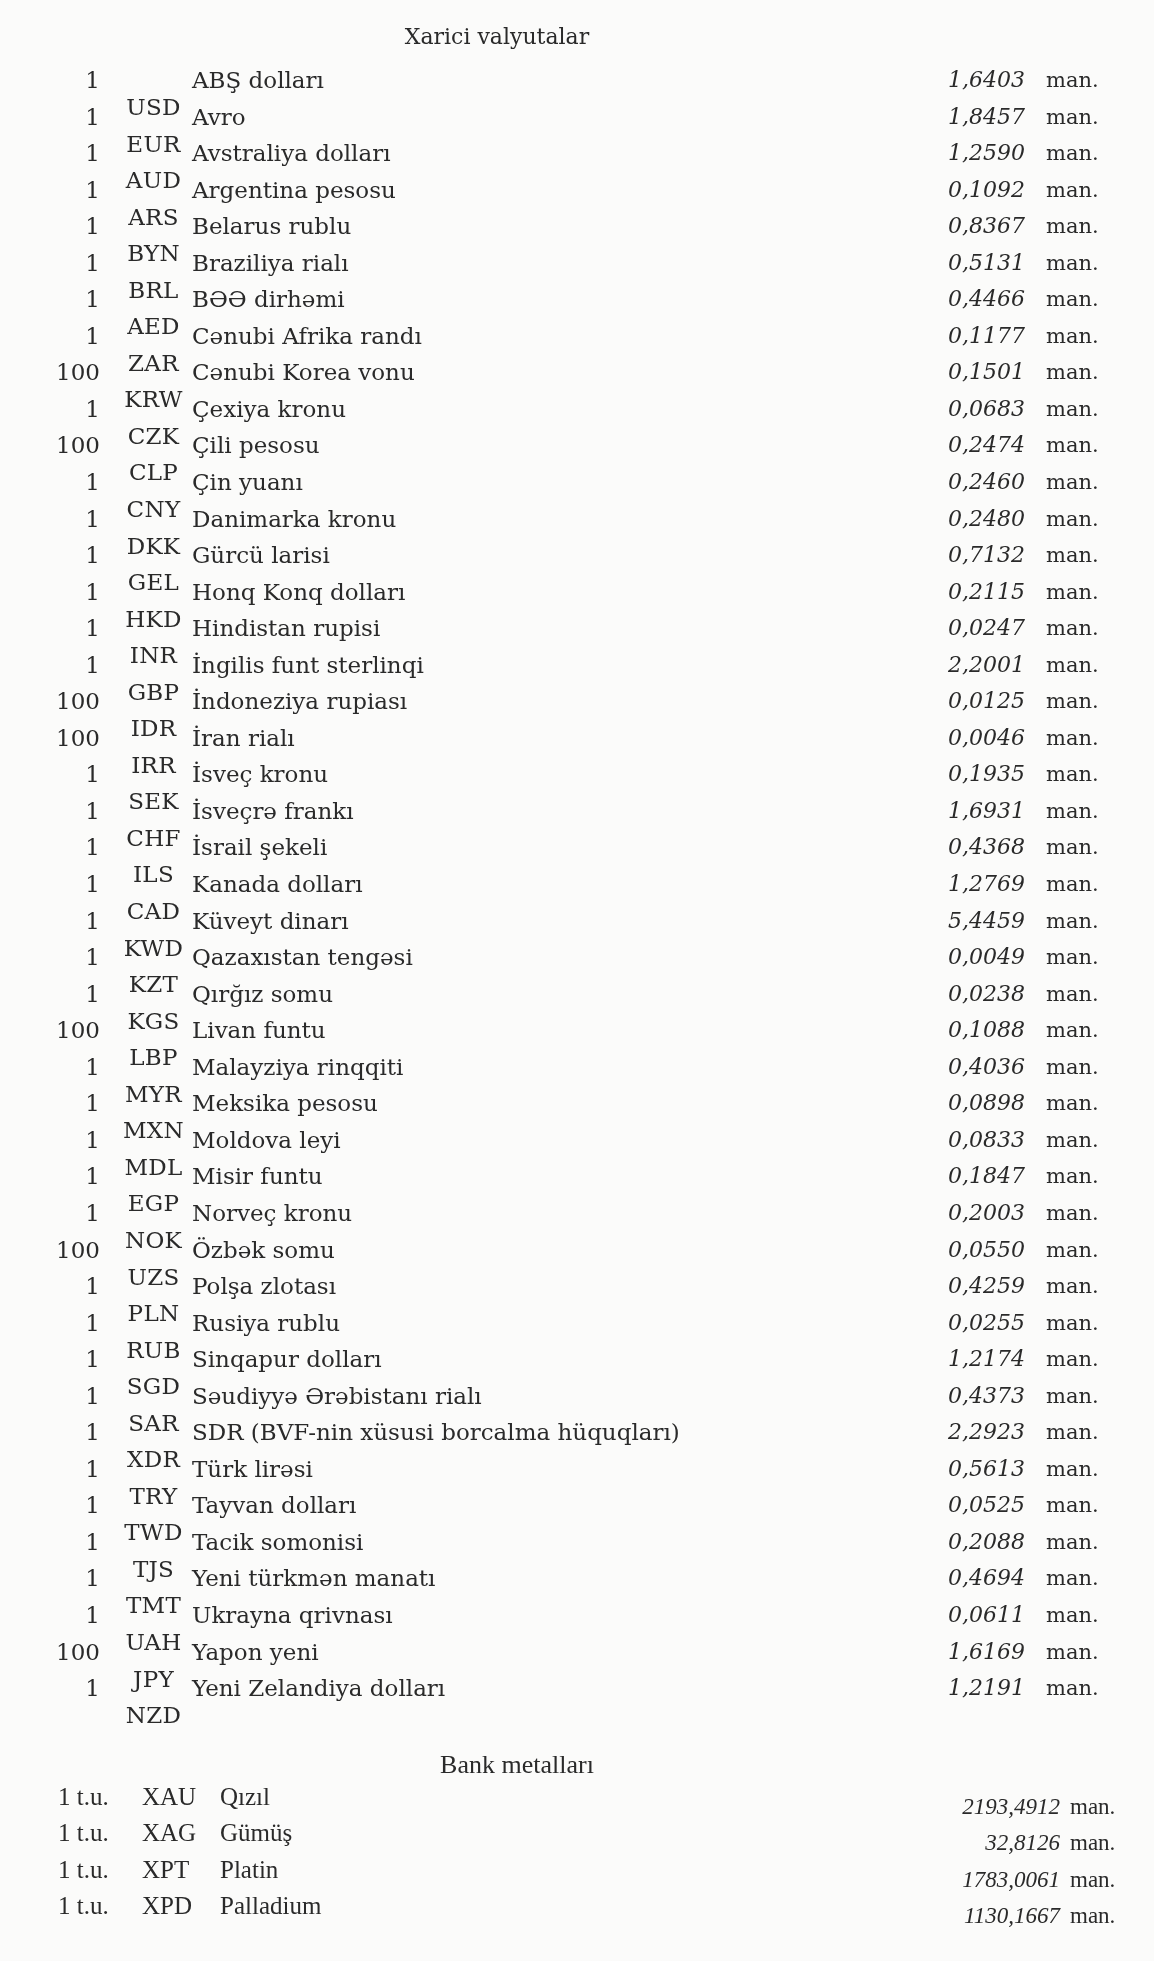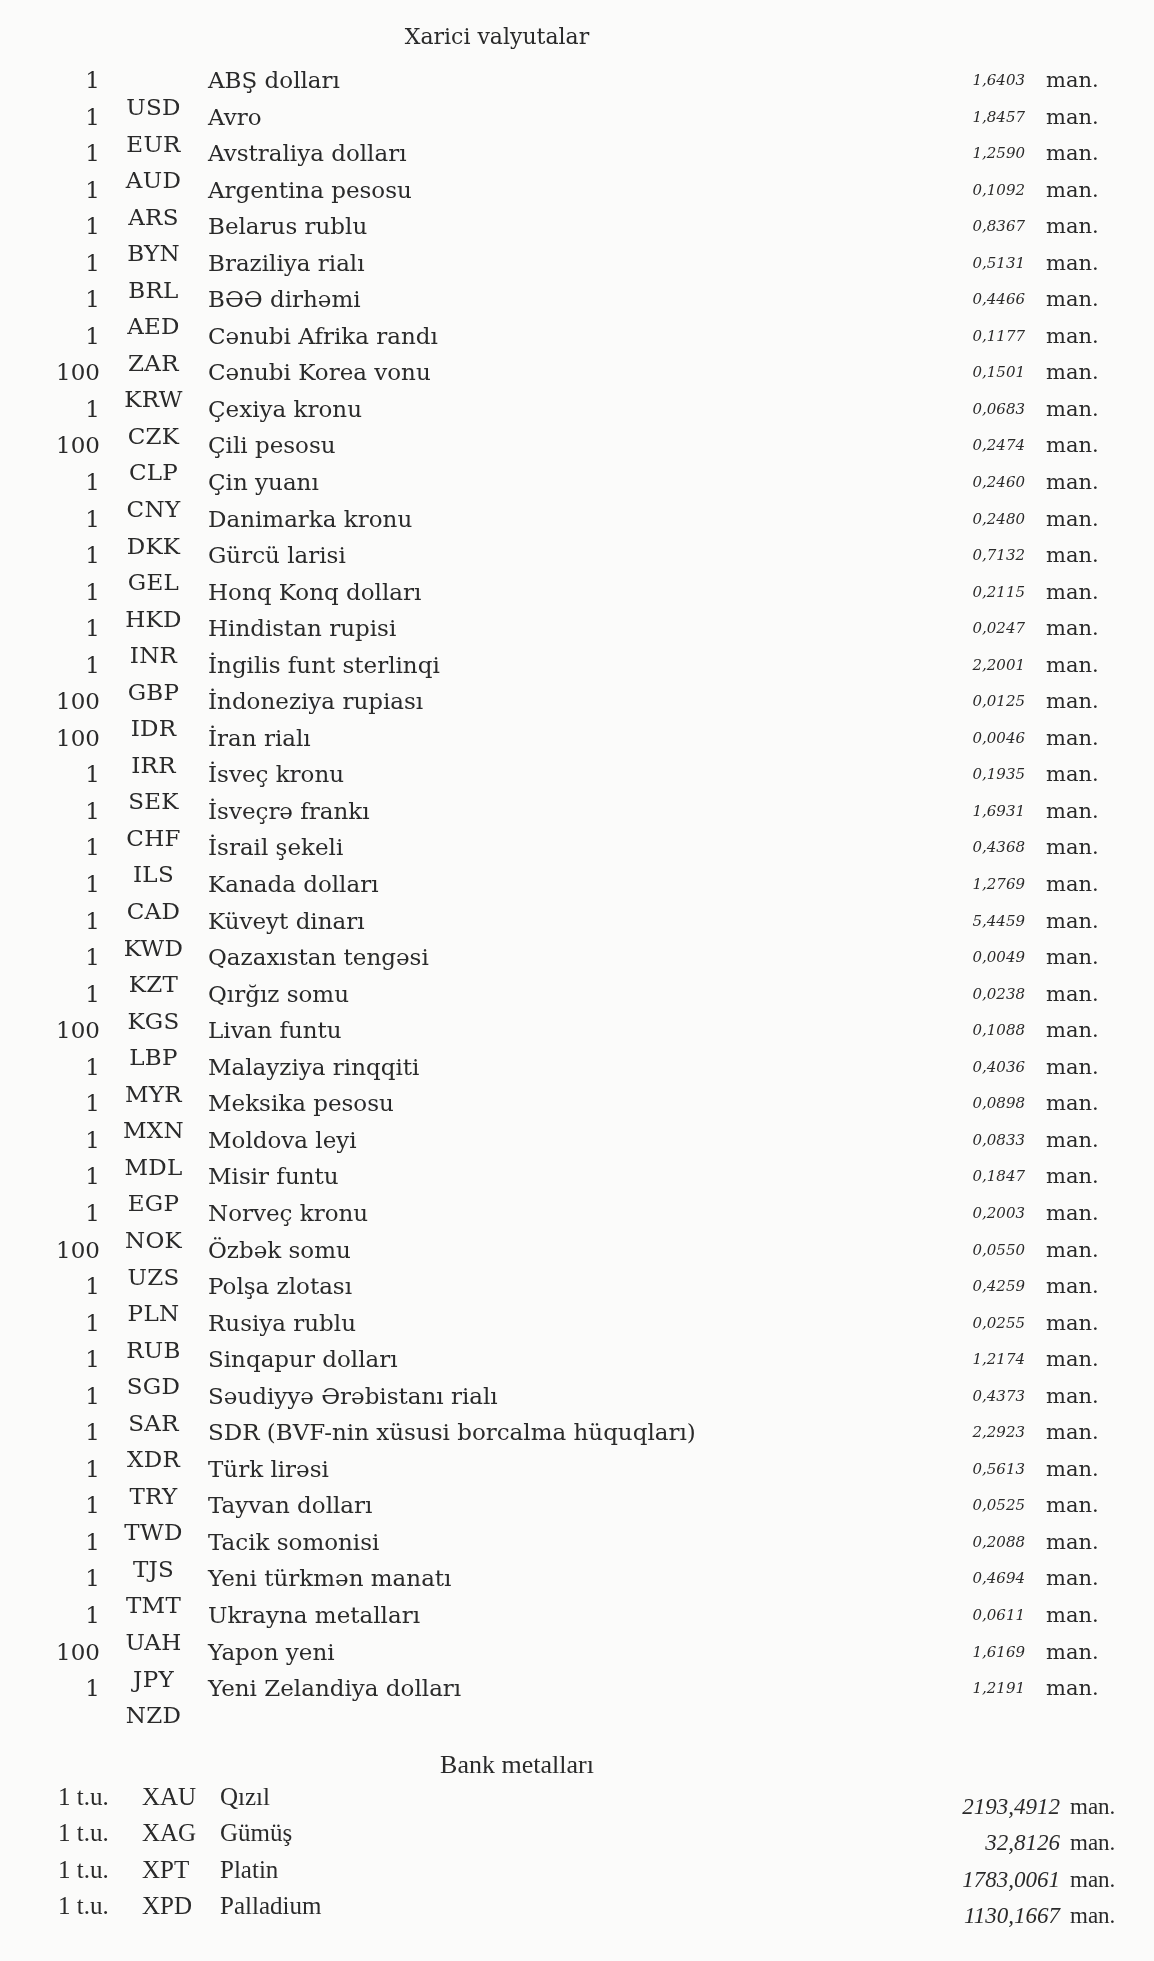--- a/index.html
+++ b/index.html
@@ -23,24 +23,24 @@
   #metal-title { top: 1750px; left: -60px; font-family: "Liberation Serif", serif; font-size: 26px; }
   .fx-list { position: absolute; left: 0; top: 62px; width: 1154px; }
   .fx-row {
     position: relative;
     height: 36.55px;
     font-size: 23px;
     line-height: 36px;
   }
   .fx-row .amt { position: absolute; left: 30px; width: 70px; text-align: right; }
   .fx-row .code { position: absolute; left: 115px; width: 77px; text-align: center; letter-spacing: 0.3px; margin-top: 27px; }
-  .fx-row .name { position: absolute; left: 208px; white-space: nowrap; text-align: right; }
+  .fx-row .name { position: absolute; left: 192px; white-space: nowrap; text-align: right; }
   .fx-row .val {
     position: absolute; left: 900px; width: 125px; text-align: right;
-    font-style: italic; font-size: 15px;
+    font-style: italic; font-size: 22px;
   }
   .fx-row .unit { position: absolute; left: 1046px; font-size: 21px; }
 
   .metal-list { position: absolute; left: 0; top: 1782px; width: 1154px; }
   .metal-row {
     position: relative;
     height: 36.3px;
     font-family: "Liberation Serif", serif;
     font-size: 25px;
     line-height: 30px;
@@ -350,21 +350,21 @@
       <div class="fx-row">
         <span class="amt">1</span>
         <span class="code">TMT</span>
         <span class="name">Yeni türkmən manatı</span>
         <span class="val">0,4694</span>
         <span class="unit">man.</span>
       </div>
       <div class="fx-row">
         <span class="amt">1</span>
         <span class="code">UAH</span>
-        <span class="name">Ukrayna metalları</span>
+        <span class="name">Ukrayna qrivnası</span>
         <span class="val">0,0611</span>
         <span class="unit">man.</span>
       </div>
       <div class="fx-row">
         <span class="amt">100</span>
         <span class="code">JPY</span>
         <span class="name">Yapon yeni</span>
         <span class="val">1,6169</span>
         <span class="unit">man.</span>
       </div>

